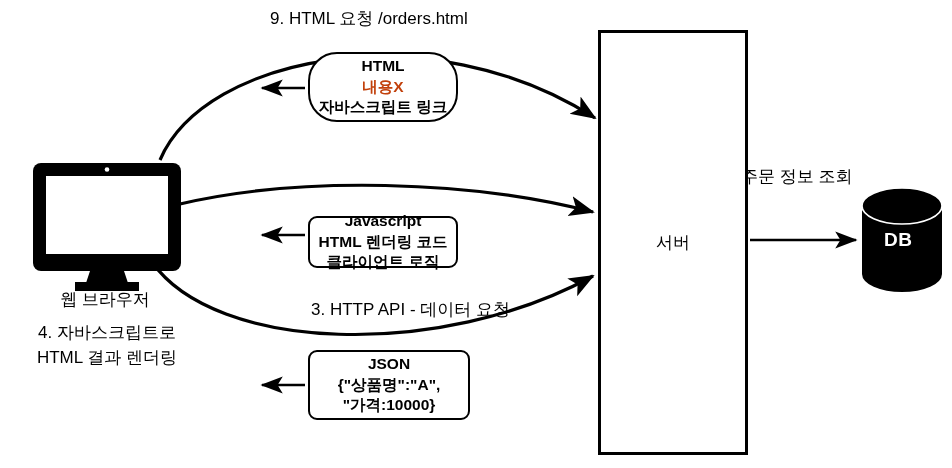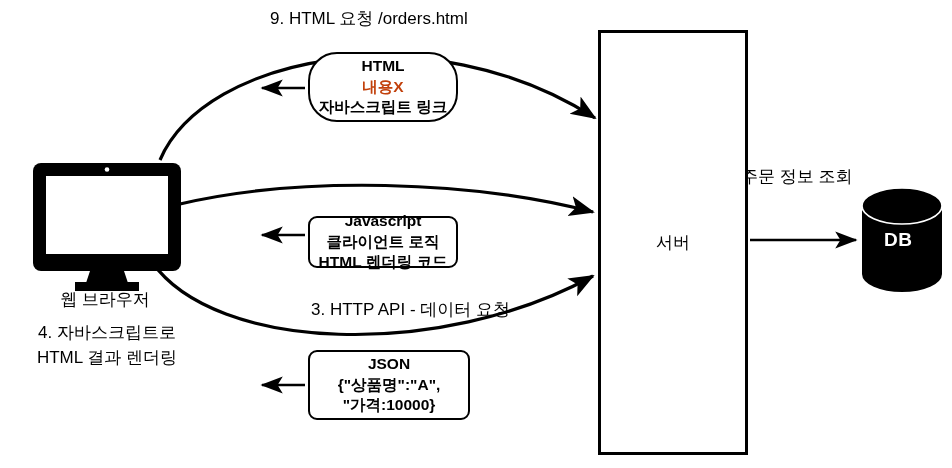--- a/index.html
+++ b/index.html
@@ -129,22 +129,22 @@
   <div class="label" style="left:741px; top:166px;">주문 정보 조회</div>
 
   <div class="msg-box" style="left:308px; top:52px; width:150px; height:70px;border-radius:29px;">
     <span class="ln">HTML</span>
     <span class="ln ln-red">내용X</span>
     <span class="ln">자바스크립트 링크</span>
   </div>
 
   <div class="msg-box" style="left:308px; top:216px; width:150px; height:52px;">
     <span class="ln">Javascript</span>
+    <span class="ln">HTML 렌더링 코드</span>
     <span class="ln">클라이언트 로직</span>
-    <span class="ln">HTML 렌더링 코드</span>
   </div>
 
   <div class="msg-box" style="left:308px; top:350px; width:162px; height:70px;">
     <span class="ln">JSON</span>
     <span class="ln">{"상품명":"A",</span>
     <span class="ln">"가격:10000}</span>
   </div>
 
   <div class="server-box" style="left:598px; top:30px; width:150px; height:425px;">
     <span>서버</span>

